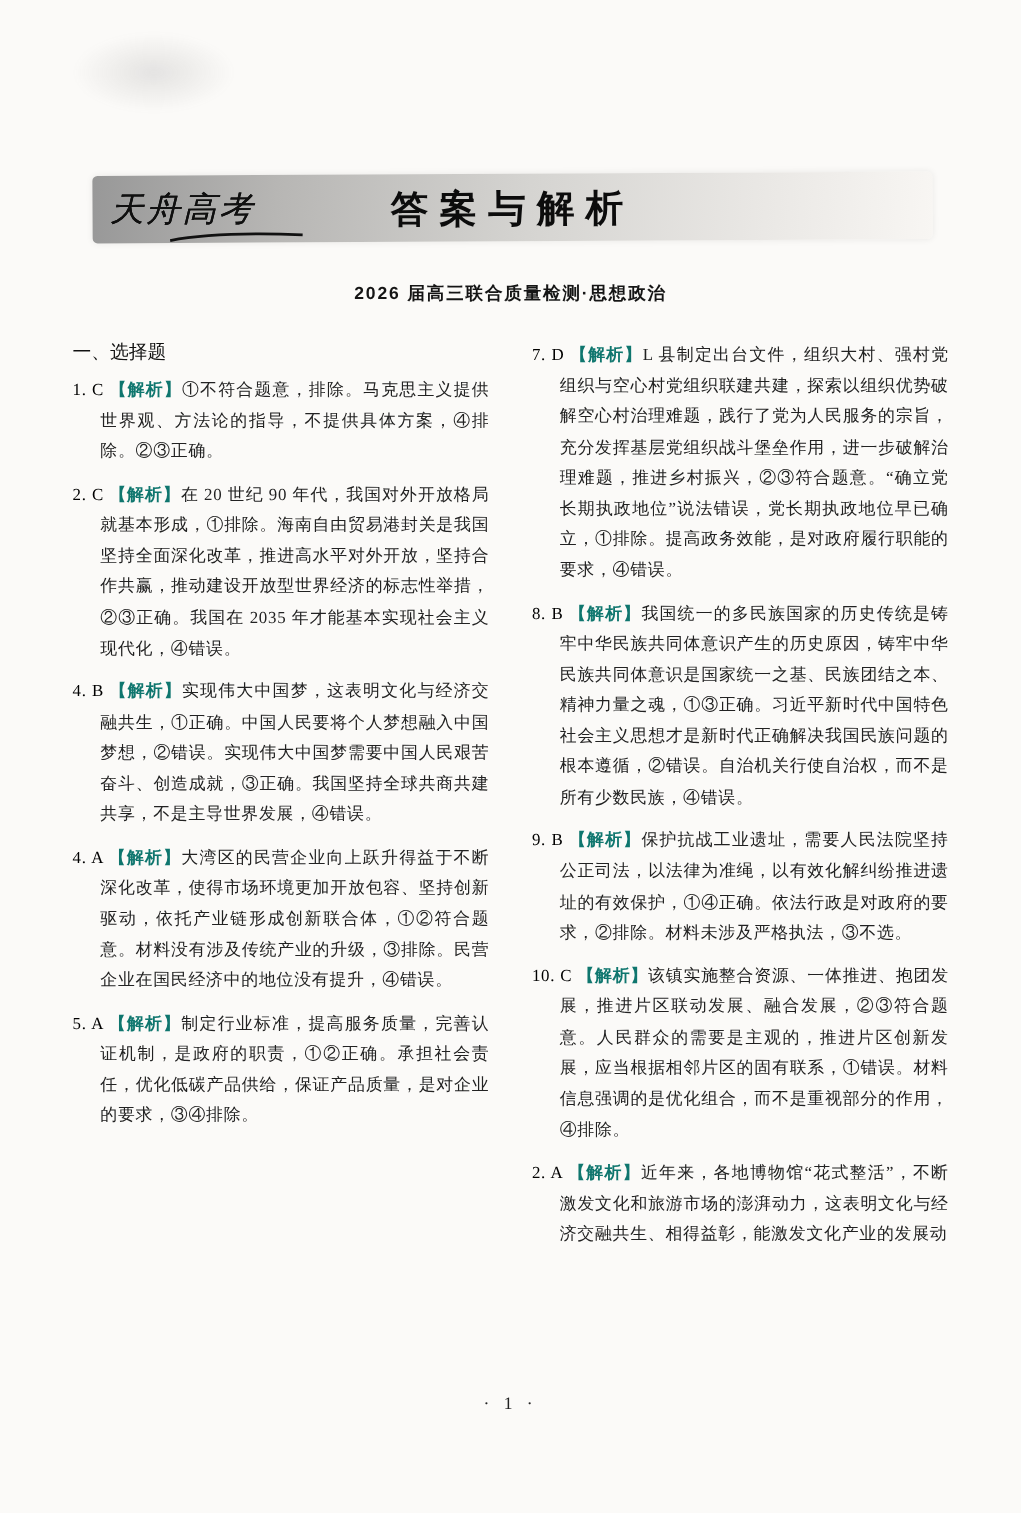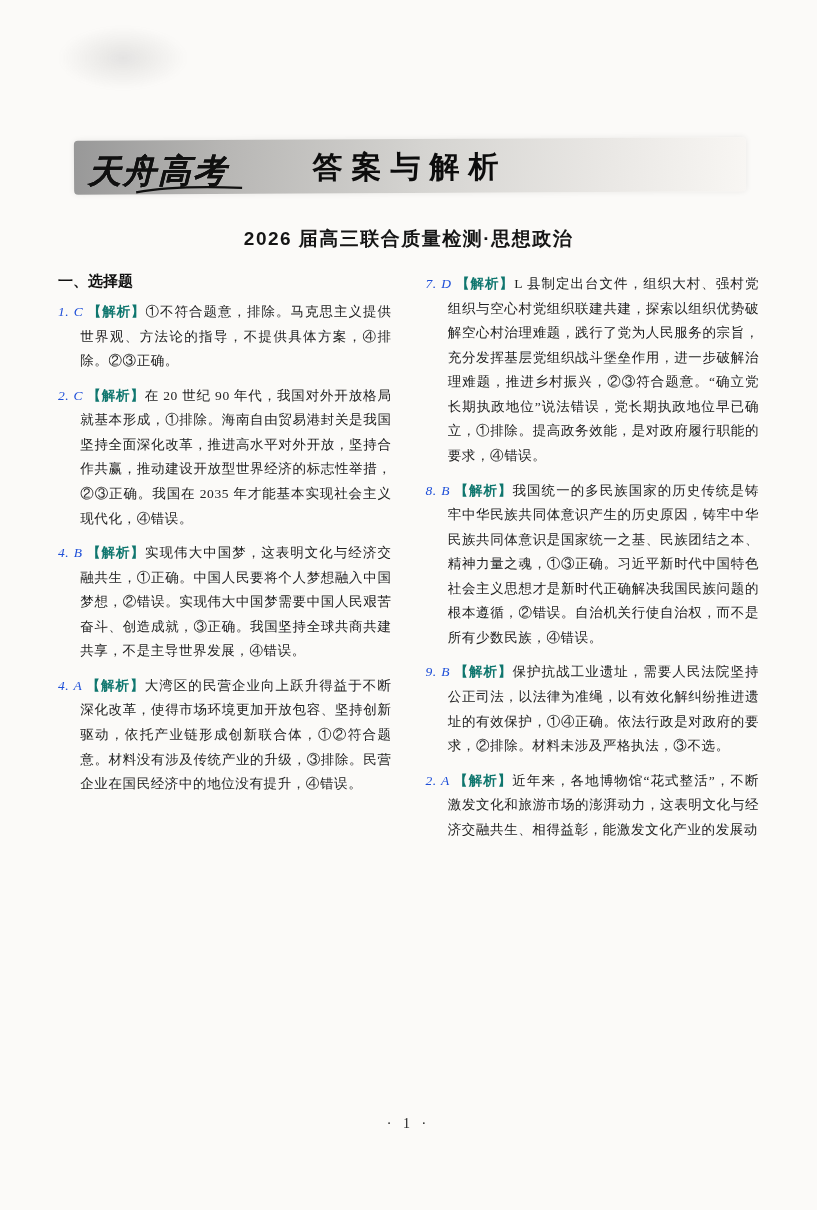--- a/index.html
+++ b/index.html
@@ -22,58 +22,58 @@
   .banner {
     position:absolute; left:74px; top:139px; width:672px; height:54px;
     background:linear-gradient(94deg,#989898 0%, #b7b6b4 22%, #d5d4d1 52%, #eae8e5 80%, #f8f6f3 100%);
     border-radius:4px;
     transform:rotate(-0.3deg);
     box-shadow:0 0 6px rgba(0,0,0,.08);
   }
   .logo {
     position:absolute; left:14px; top:9px;
     font-family:"Liberation Sans","DejaVu Sans",sans-serif;
-    font-weight:700; font-style:italic;
-    font-size:33px; letter-spacing:2px; color:#101010;
+    font-weight:400; font-style:italic;
+    font-size:27px; letter-spacing:2px; color:#101010;
     text-shadow:0 0 .5px #000;
   }
   .logo-swoosh { position:absolute; left:60px; top:44px; }
   .banner-title {
     position:absolute; left:0; right:0; top:8px;
     text-align:center;
     font-family:"Liberation Sans","DejaVu Sans",sans-serif;
     font-weight:900; font-size:30px; letter-spacing:9px; color:#0c0c0c;
   }
   .subtitle {
     position:absolute; top:226px; left:0; width:100%;
     text-align:center;
     font-family:"Liberation Sans","DejaVu Sans",sans-serif;
-    font-weight:700; font-size:19px; letter-spacing:1.5px; color:#151515;
+    font-weight:700; font-size:14px; letter-spacing:1.5px; color:#151515;
   }
   .columns {
     position:absolute; top:272px; left:58px; right:58px;
     display:flex; gap:34px;
   }
   .col { flex:1 1 0; min-width:0; }
   .section-heading {
     font-family:"Liberation Sans","DejaVu Sans",sans-serif;
-    font-weight:700; font-size:15px; color:#111;
+    font-weight:400; font-size:15px; color:#111;
     margin:0 0 9px 0;
   }
   .answer-item {
     font-size:13.5px;
     line-height:1.82;
     letter-spacing:.6px;
     text-align:justify;
     margin:0 0 10px 0;
     padding-left:1.65em;
     text-indent:-1.65em;
     color:#222;
   }
-  .q-head { color:#1d4ed8;font-style:italic; }
+  .q-head { color:#000000; }
   .tag {
     font-family:"Liberation Sans","DejaVu Sans",sans-serif;
     font-weight:700; color:#0f766e;
   }
   .footer {
     position:absolute; top:1116px; left:0; width:100%;
     text-align:center; font-size:14px; letter-spacing:4px; color:#222;
   }
 </style>
 </head>
@@ -92,25 +92,27 @@
 <div class="subtitle">2026 届高三联合质量检测·思想政治</div>
 
 <div class="columns">
   <div class="col">
     <h3 class="section-heading">一、选择题</h3>
     <div>
         <p class="answer-item"><span class="q-head">1. C </span><b class="tag">【解析】</b><span>①不符合题意，排除。马克思主义提供世界观、方法论的指导，不提供具体方案，④排除。②③正确。</span></p>
         <p class="answer-item"><span class="q-head">2. C </span><b class="tag">【解析】</b><span>在 20 世纪 90 年代，我国对外开放格局就基本形成，①排除。海南自由贸易港封关是我国坚持全面深化改革，推进高水平对外开放，坚持合作共赢，推动建设开放型世界经济的标志性举措，②③正确。我国在 2035 年才能基本实现社会主义现代化，④错误。</span></p>
         <p class="answer-item"><span class="q-head">4. B </span><b class="tag">【解析】</b><span>实现伟大中国梦，这表明文化与经济交融共生，①正确。中国人民要将个人梦想融入中国梦想，②错误。实现伟大中国梦需要中国人民艰苦奋斗、创造成就，③正确。我国坚持全球共商共建共享，不是主导世界发展，④错误。</span></p>
         <p class="answer-item"><span class="q-head">4. A </span><b class="tag">【解析】</b><span>大湾区的民营企业向上跃升得益于不断深化改革，使得市场环境更加开放包容、坚持创新驱动，依托产业链形成创新联合体，①②符合题意。材料没有涉及传统产业的升级，③排除。民营企业在国民经济中的地位没有提升，④错误。</span></p>
+        <p class="answer-item"><span class="q-head">5. A </span><b class="tag">【解析】</b><span>制定行业标准，提高服务质量，完善认证机制，是政府的职责，①②正确。承担社会责任，优化低碳产品供给，保证产品质量，是对企业的要求，③④排除。</span></p>
       </div>
   </div>
   <div class="col">
     <div>
         <p class="answer-item"><span class="q-head">7. D </span><b class="tag">【解析】</b><span>L 县制定出台文件，组织大村、强村党组织与空心村党组织联建共建，探索以组织优势破解空心村治理难题，践行了党为人民服务的宗旨，充分发挥基层党组织战斗堡垒作用，进一步破解治理难题，推进乡村振兴，②③符合题意。“确立党长期执政地位”说法错误，党长期执政地位早已确立，①排除。提高政务效能，是对政府履行职能的要求，④错误。</span></p>
         <p class="answer-item"><span class="q-head">8. B </span><b class="tag">【解析】</b><span>我国统一的多民族国家的历史传统是铸牢中华民族共同体意识产生的历史原因，铸牢中华民族共同体意识是国家统一之基、民族团结之本、精神力量之魂，①③正确。习近平新时代中国特色社会主义思想才是新时代正确解决我国民族问题的根本遵循，②错误。自治机关行使自治权，而不是所有少数民族，④错误。</span></p>
         <p class="answer-item"><span class="q-head">9. B </span><b class="tag">【解析】</b><span>保护抗战工业遗址，需要人民法院坚持公正司法，以法律为准绳，以有效化解纠纷推进遗址的有效保护，①④正确。依法行政是对政府的要求，②排除。材料未涉及严格执法，③不选。</span></p>
+        <p class="answer-item"><span class="q-head">10. C </span><b class="tag">【解析】</b><span>该镇实施整合资源、一体推进、抱团发展，推进片区联动发展、融合发展，②③符合题意。人民群众的需要是主观的，推进片区创新发展，应当根据相邻片区的固有联系，①错误。材料信息强调的是优化组合，而不是重视部分的作用，④排除。</span></p>
         <p class="answer-item"><span class="q-head">2. A </span><b class="tag">【解析】</b><span>近年来，各地博物馆“花式整活”，不断激发文化和旅游市场的澎湃动力，这表明文化与经济交融共生、相得益彰，能激发文化产业的发展动</span></p>
       </div>
   </div>
 </div>
 
 <div class="footer">· 1 ·</div>
 
 </body></html>

